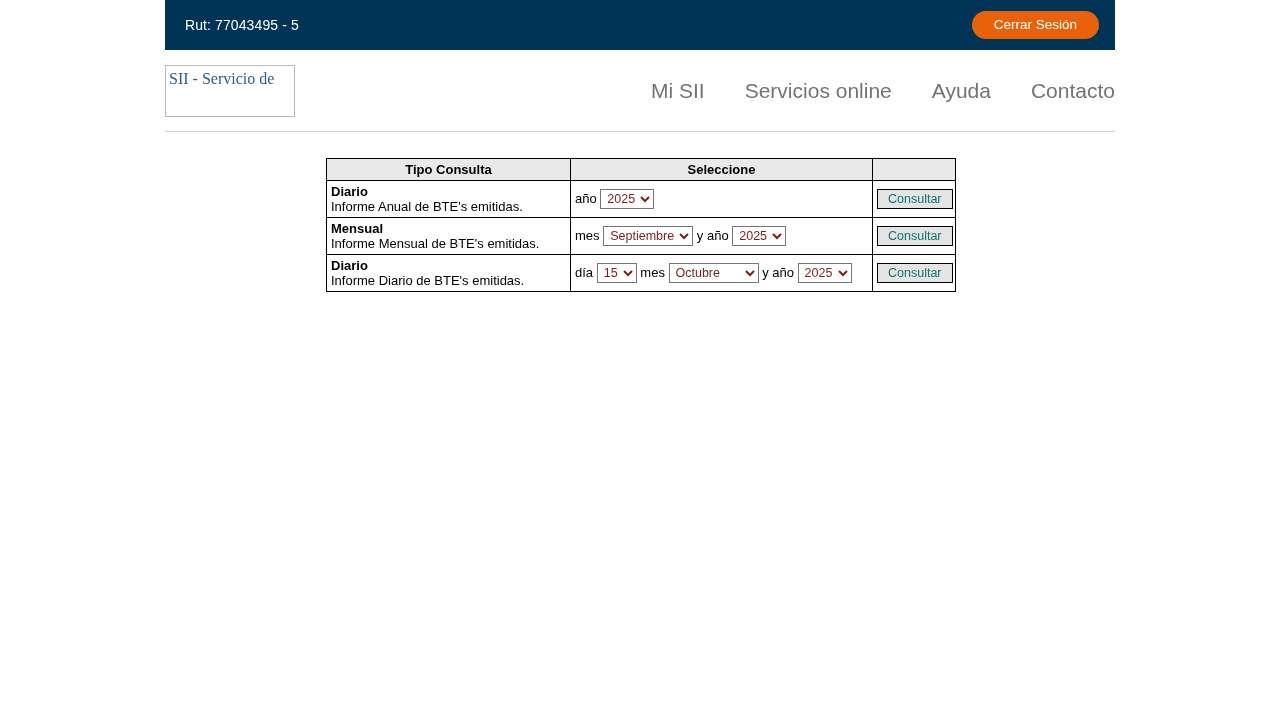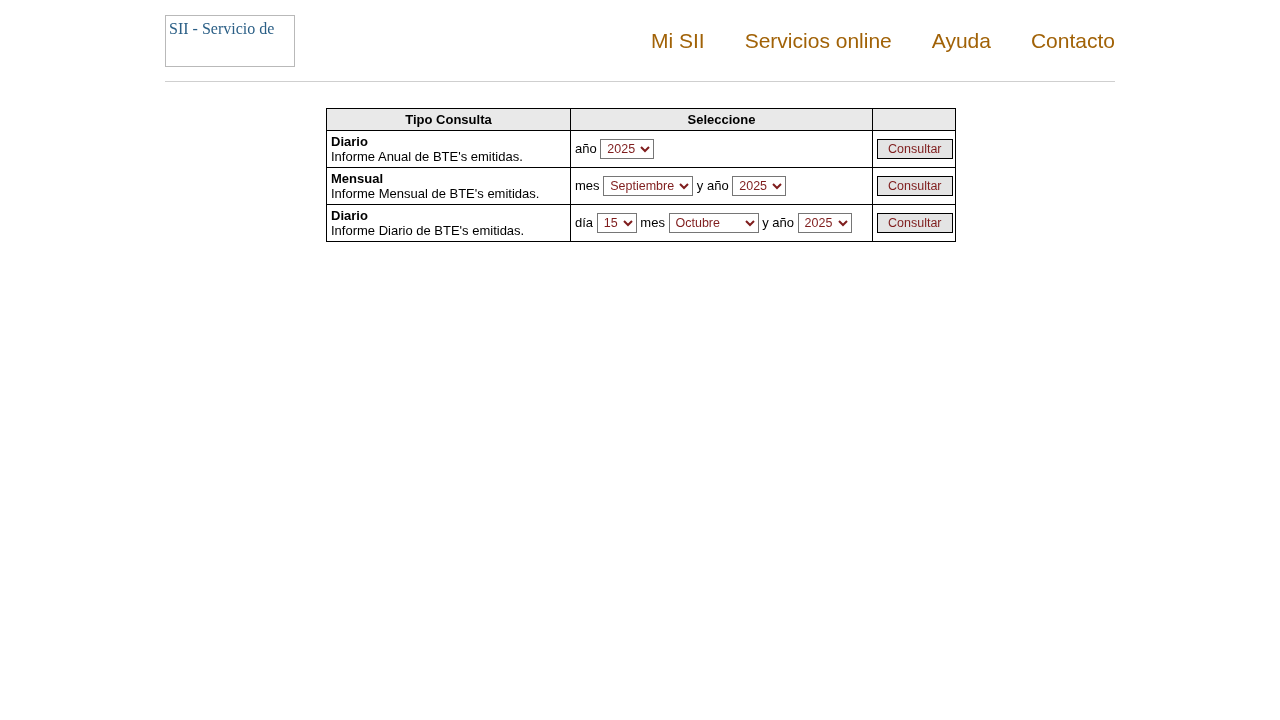--- a/index.html
+++ b/index.html
@@ -77,21 +77,21 @@
     display: block;
     font-family: "Liberation Serif", serif;
   }
   .nav-links {
     display: flex;
     align-items: center;
     gap: 40px;
     padding-right: 0px;
   }
   .nav-link {
-    color: #a16207;
+    color: #737373;
     font-size: 21px;
     text-decoration: none;
     font-family: "Liberation Sans", sans-serif;
     cursor: pointer;
     white-space: nowrap;
   }
 
   
   .heading-area { padding-top: 30px; }
   h1.page-title {
@@ -160,30 +160,34 @@
     background: #ffffff;
     color: #7f1d1d;
   }
   .btn-cell { text-align: center; padding: 4px 2px; }
   .consultar-btn {
     font-family: "Liberation Sans", sans-serif;
     font-size: 12.5px;
     padding: 2px 10px;
     border: 1px solid #000000;
     background: #e4e4e4;
-    color: #7f1d1d;
+    color: #0f766e;
     cursor: pointer;
   }
 </style>
 </head>
 <body>
 
 <div class="page">
   <div class="content-wrap">
 
+    <div class="topbar">
+      <span class="rut-text">Rut: 77043495 - 5</span>
+      <button class="logout-btn">Cerrar Sesión</button>
+    </div>
 
     <div class="navrow">
       <div class="logo-box">
         <span class="logo-alt">SII - Servicio de</span>
       </div>
       <div class="nav-links">
         <a class="nav-link">Mi SII</a>
         <a class="nav-link">Servicios online</a>
         <a class="nav-link">Ayuda</a>
         <a class="nav-link">Contacto</a>

